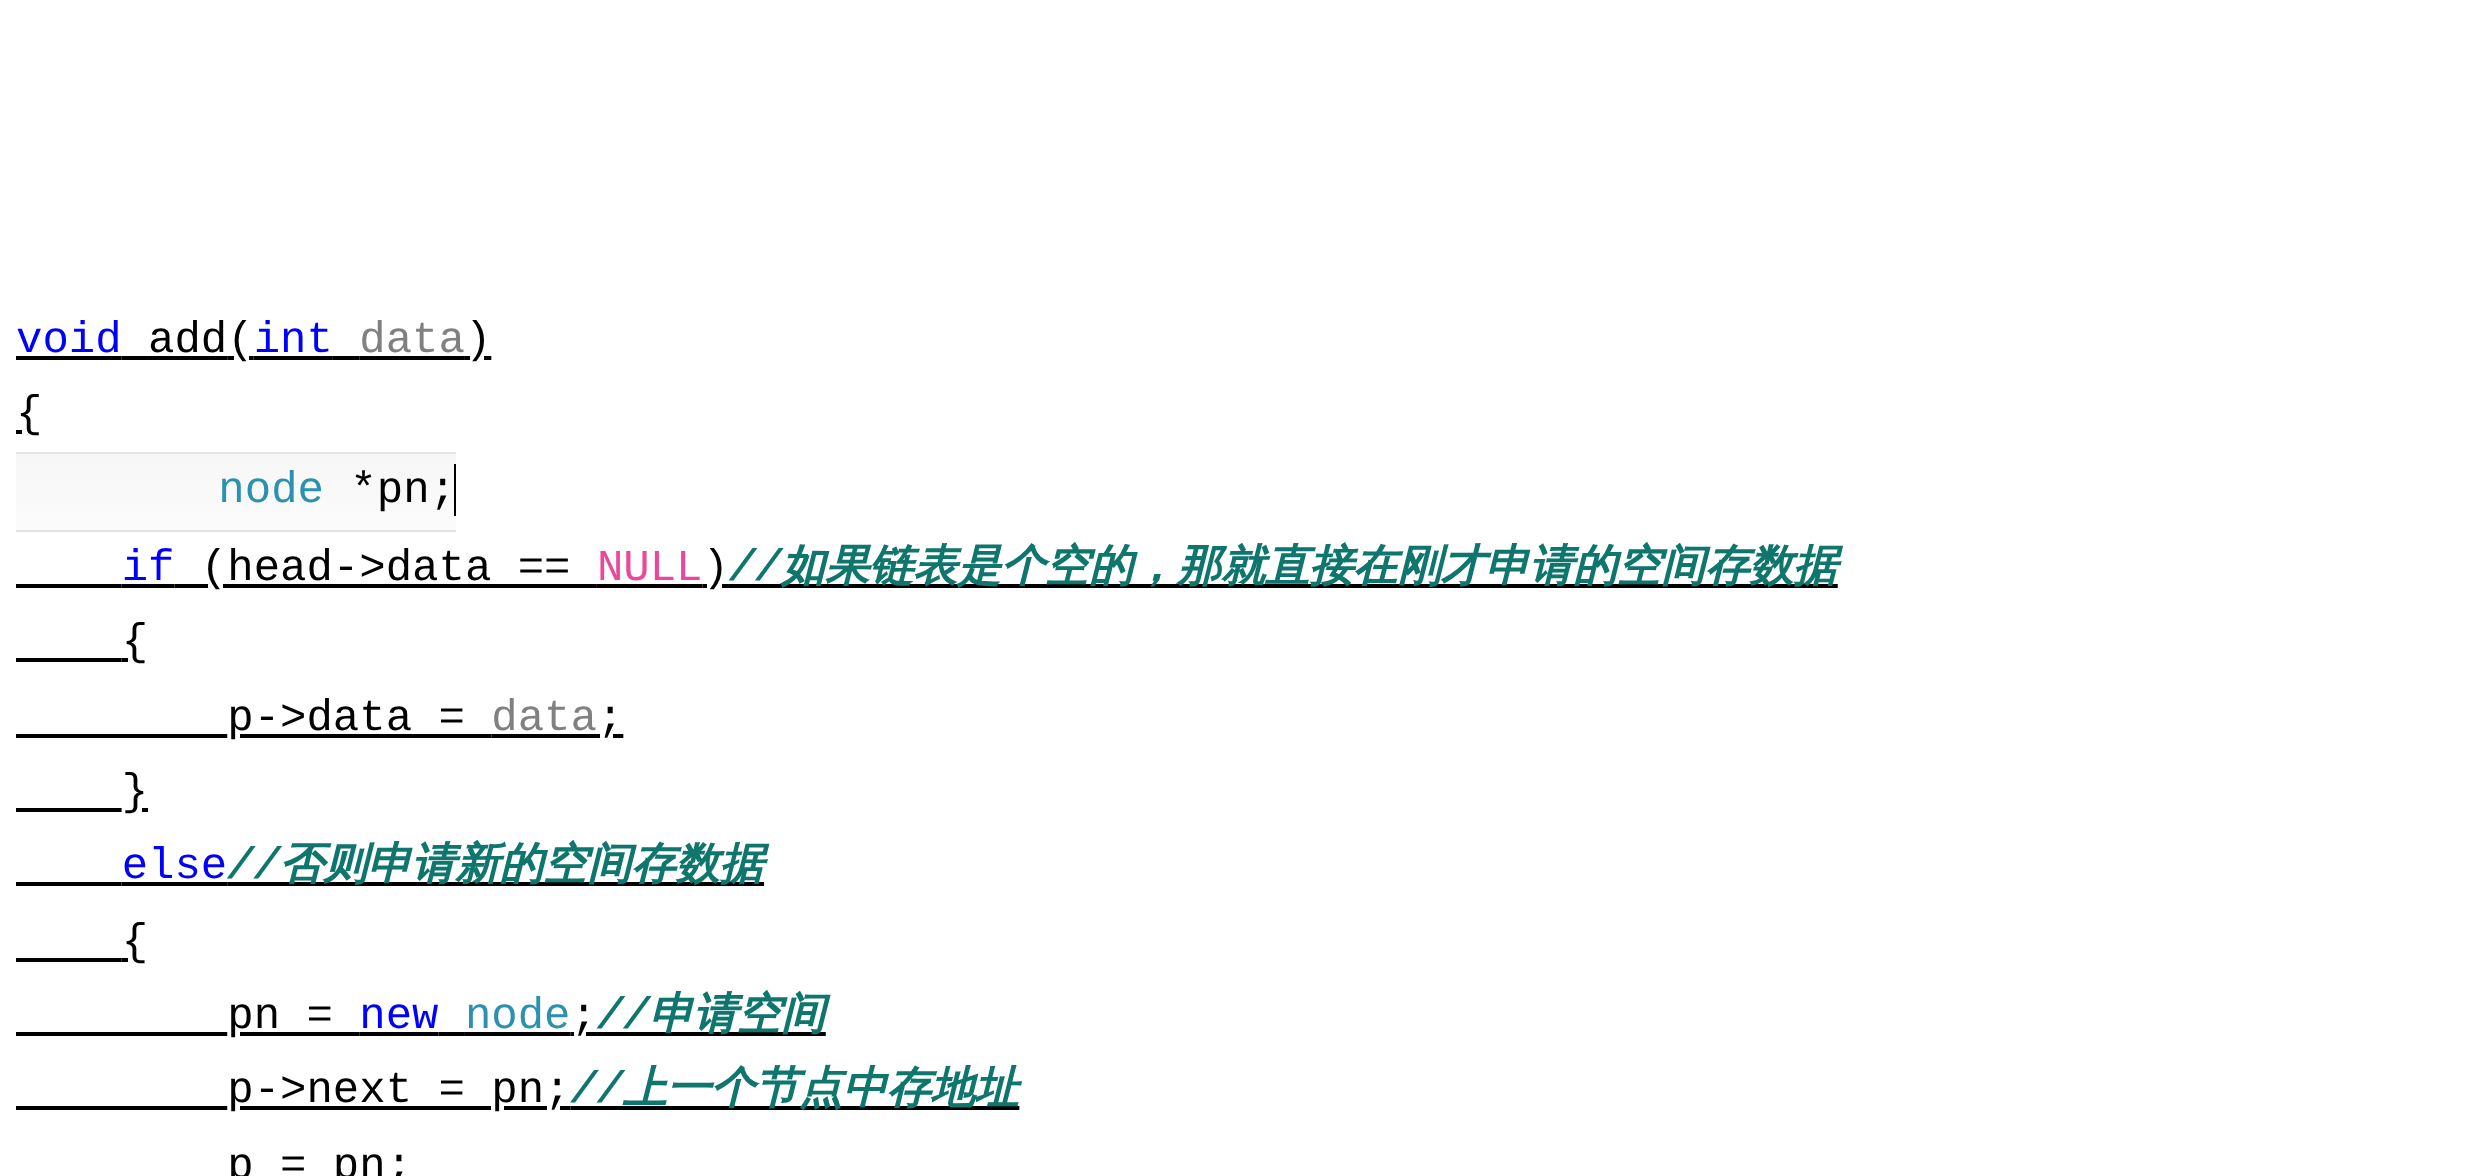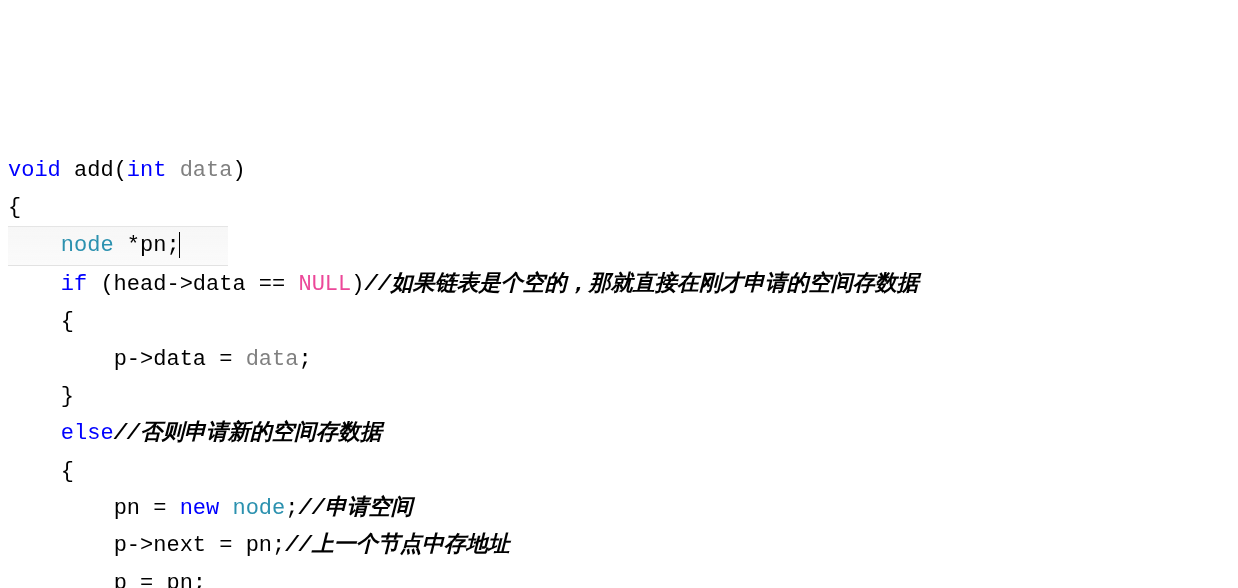--- a/index.html
+++ b/index.html
@@ -11,35 +11,37 @@
       color: #000000;
       padding: 2px 0 2px 8px;
       white-space: pre;
     }
     .code-container {
       position: relative;
     }
     .line {
       display: block;
       min-height: 1.7em;
+      text-decoration: underline;
     }
     .highlight-line {
       background: linear-gradient(to bottom, 
         rgba(200,200,200,0.15) 0%, 
         rgba(200,200,200,0.08) 100%);
       border-top: 1px solid rgba(180,180,180,0.3);
       border-bottom: 1px solid rgba(180,180,180,0.3);
       display: inline-block;
       min-width: 220px;
+      text-align: right;
     }
     .tok-keyword { color: #0000ff; }
     .tok-type { color: #2b91af; }
     .tok-param { color: #808080; }
     .tok-null { color: #ec4899; }
-    .tok-comment { color: #000000; font-weight: bold; font-style: italic; text-align: right; }
+    .tok-comment { color: #0f766e; font-weight: bold; font-style: italic; text-align: right; }
     .tok-default { color: #000000; }
     .cursor {
       display: inline-block;
       width: 1px;
       height: 1.2em;
       background: #000;
       vertical-align: text-bottom;
       margin-left: -1px;
     }
   </style>

